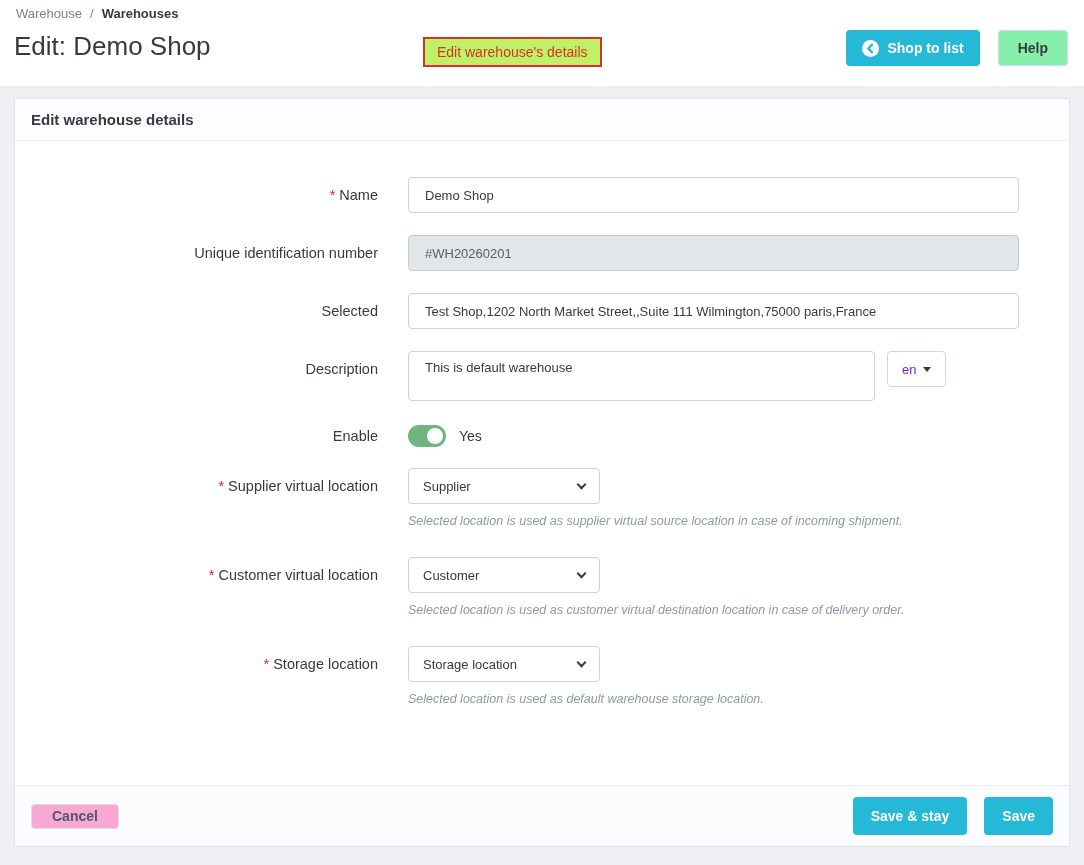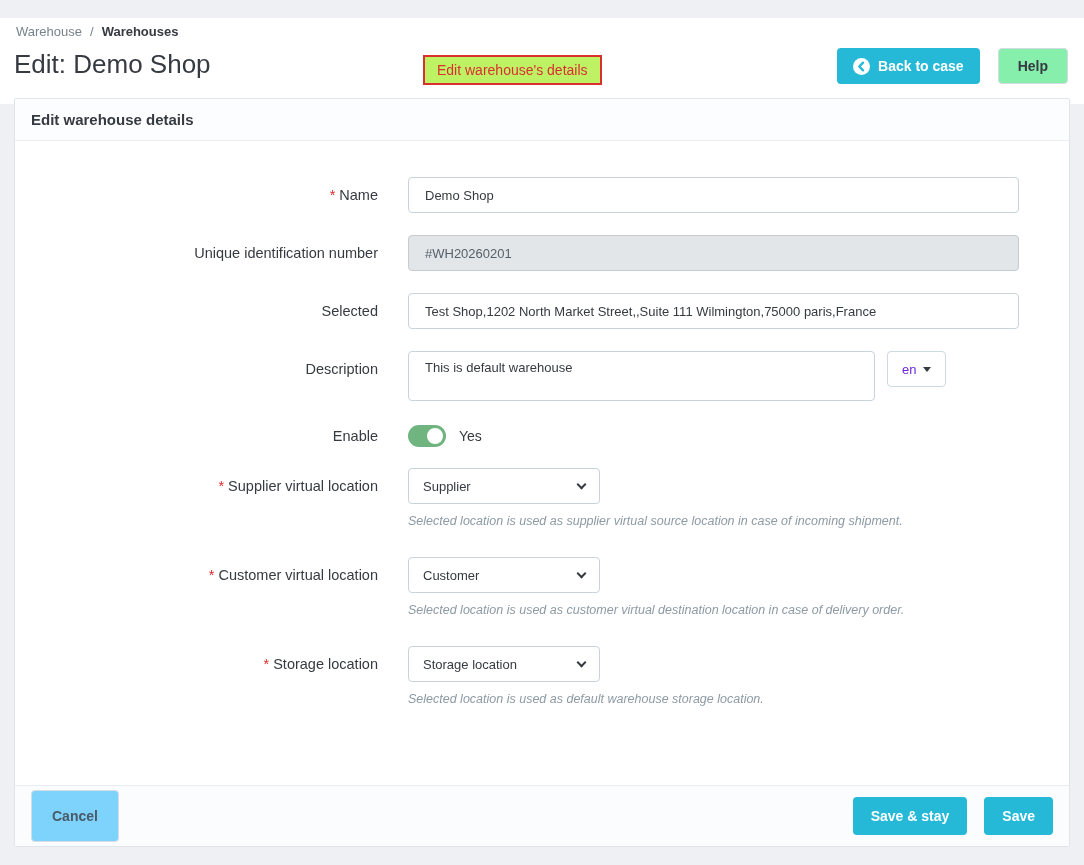--- a/index.html
+++ b/index.html
@@ -4,21 +4,21 @@
 <style>
   * { margin:0; padding:0; box-sizing:border-box; }
   html,body { width:1084px; height:865px; }
   body {
     background:#eef0f3;
     font-family:"Liberation Sans", sans-serif;
     color:#363a41;
     overflow:hidden;
   }
   
-  .page-header { position:relative; background:#ffffff; height:86px;margin-top:18px; }
+  .page-header { position:relative; background:#ffffff; height:86px; }
   .breadcrumb { position:absolute; top:6px; left:16px; font-size:13px; color:#77848d; display:flex; gap:8px; align-items:center; }
   .breadcrumb .crumb-current { color:#363a41; font-weight:600; }
   .page-title { position:absolute; top:31px; left:14px; font-size:26px; font-weight:400; color:#363a41; }
   .annotation-box {
     position:absolute; left:423px; top:37px;
     border:2px solid #d9302f; color:#d9302f; background:#bef264;
     padding:5px 12px; font-size:14px; white-space:nowrap;
   }
   .header-actions { position:absolute; right:16px; top:30px; display:flex; gap:18px; align-items:center; }
   .btn { border-radius:4px; font-size:14px; font-weight:600; cursor:pointer; font-family:inherit; }
@@ -88,21 +88,21 @@
     width:7px; height:7px; border-right:2px solid #363a41; border-bottom:2px solid #363a41;
     transform:rotate(45deg); margin-top:-3px;
   }
   .help-text { font-size:12.5px; font-style:italic; color:#8d9aa3; margin-top:10px; }
   
   .panel-footer {
     border-top:1px solid #e8edf0; background:#fbfcfd;
     padding:11px 16px; display:flex; justify-content:space-between; align-items:center;
     height:61px;
   }
-  .btn-cancel { background:#7dd3fc; border:1px solid #d7dde2; color:#4a5a66; height:52px; padding:0 20px; }
+  .btn-cancel { background:#f9a8d4; border:1px solid #d7dde2; color:#4a5a66; height:25px; padding:0 20px; }
   .footer-right { display:flex; gap:17px; }
   .btn-save { background:#25b9d7; color:#fff; border:none; height:38px; padding:0 18px; }
 </style>
 </head>
 <body>
 
 <div class="page-header">
   <div class="breadcrumb">
     <span>Warehouse</span>
     <span>/</span>
@@ -111,21 +111,21 @@
   <h1 class="page-title">Edit: Demo Shop</h1>
   <div class="annotation-box">Edit warehouse's details</div>
   <div class="header-actions">
     <button class="btn btn-back">
       <span style="display:flex;">
         <svg width="17" height="17" viewBox="0 0 17 17">
             <circle cx="8.5" cy="8.5" r="8.5" fill="#ffffff"></circle>
             <path d="M10 4.7 L6.3 8.5 L10 12.3" stroke="#25b9d7" stroke-width="2.4" fill="none" stroke-linecap="round" stroke-linejoin="round"></path>
           </svg>
       </span>
-      <span>Back to case</span>
+      <span>Shop to list</span>
     </button>
     <button class="btn btn-help">Help</button>
   </div>
 </div>
 
 <div class="panel">
   <div class="panel-header">Edit warehouse details</div>
 
   <div class="panel-body">
 

